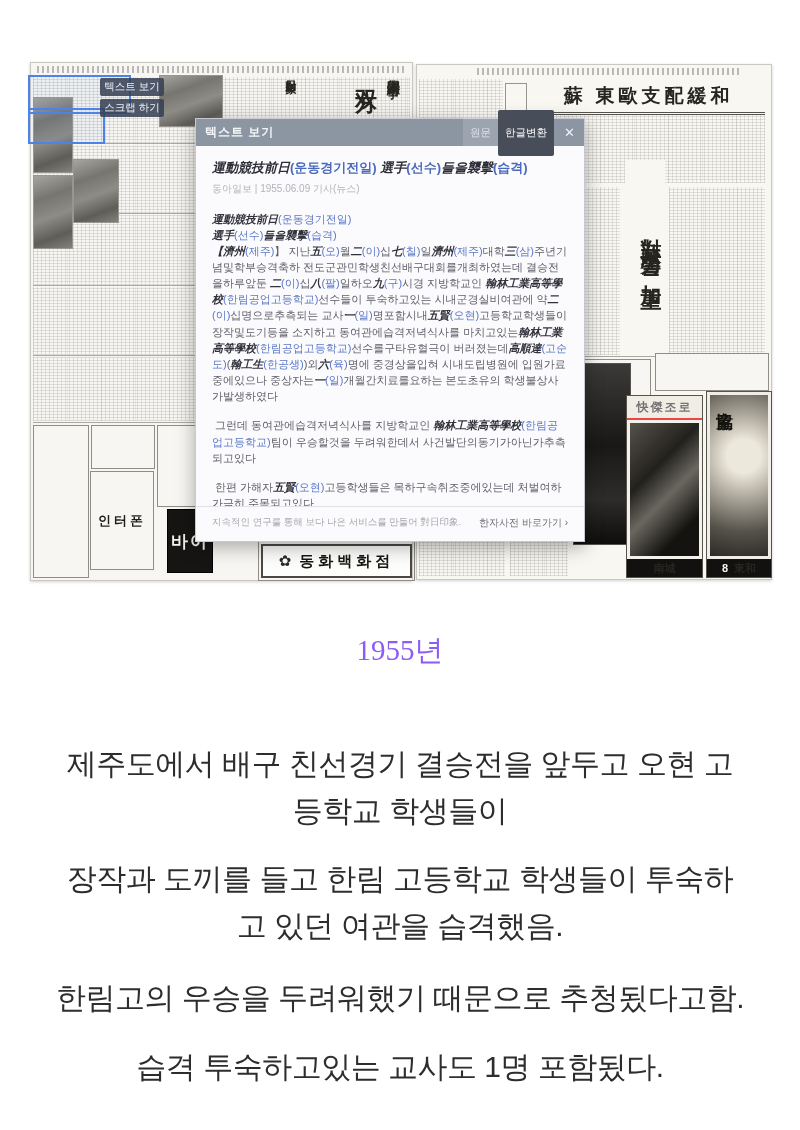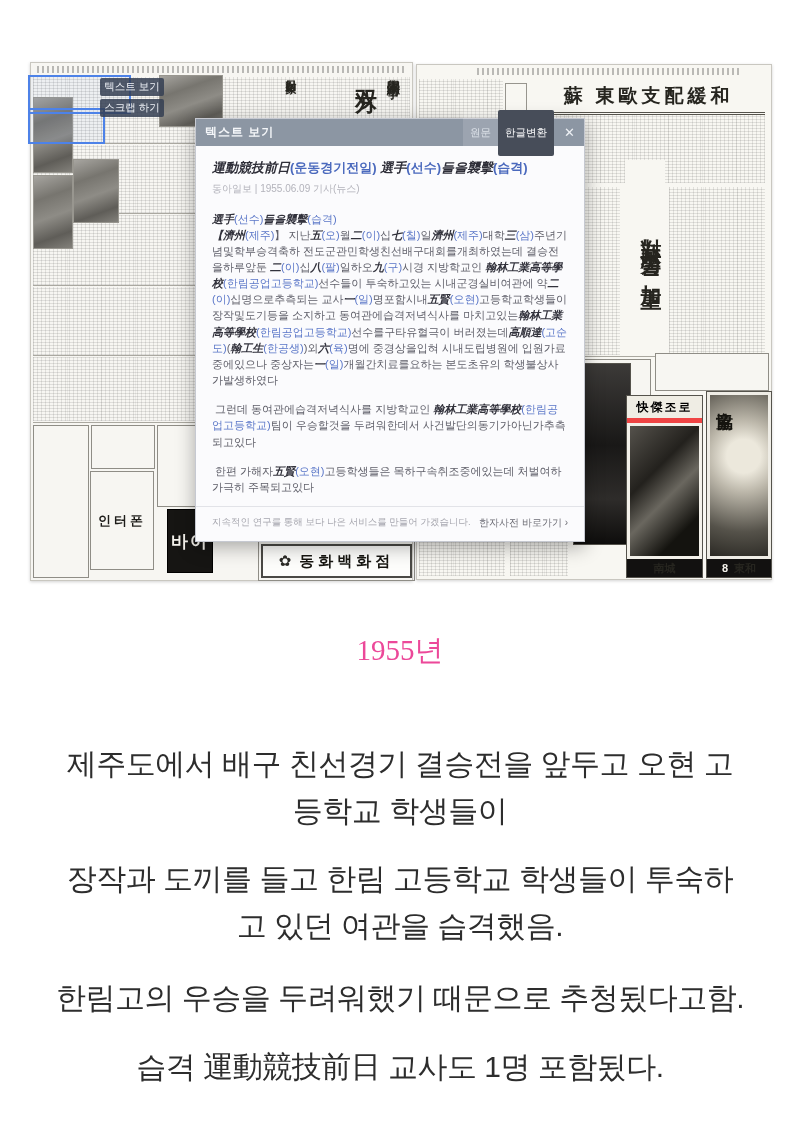--- a/index.html
+++ b/index.html
@@ -44,22 +44,22 @@
   
   .hl-main{position:absolute;left:115px;top:15px;width:233px;height:32px;font-size:19px;font-weight:bold;
            letter-spacing:4px;display:flex;align-items:center;justify-content:center;border-bottom:3px double #55534c;}
   .colhead{position:absolute;left:88px;top:18px;width:22px;height:100px;border:1px solid #97958e;
            font-size:10px;font-weight:bold;display:flex;justify-content:center;padding-top:4px;box-sizing:border-box;}
   .hl-vert{position:absolute;left:208px;top:95px;width:40px;height:180px;font-size:21px;font-weight:bold;
            letter-spacing:5px;background:#f8f7f2;display:flex;justify-content:center;}
   .poster{position:absolute;border:1px solid #55534c;
           background:linear-gradient(180deg,#3c3a38,#191817 45%,#2e2c2a 75%,#0e0d0c);}
   .poster-zorro{background:#f3f1ea;display:flex;flex-direction:column;}
-  .poster-zorro .zhead{height:22px;background:#efede4;border-bottom:5px solid #ef4444;display:flex;align-items:center;
-          justify-content:center;font-size:12px;font-weight:bold;letter-spacing:2px;color:#000000;}
+  .poster-zorro .zhead{height:22px;background:#efede4;border-bottom:2px solid #ef4444;display:flex;align-items:center;
+          justify-content:center;font-size:12px;font-weight:bold;letter-spacing:2px;color:#737373;}
   .poster-zorro .zimg{flex:1;margin:3px;background:linear-gradient(135deg,#55524c 0%,#23211d 35%,#6a675f 55%,#14130f 80%);}
   .poster-strip{height:18px;background:#121110;color:#f5f3ec;display:flex;align-items:center;justify-content:center;
           gap:6px;font-size:11px;font-weight:bold;}
   .poster-child{background:#efede6;display:flex;flex-direction:column;}
   .poster-child .cbody{flex:1;position:relative;margin:3px;
       background:radial-gradient(circle at 58% 38%, #ece8dc 16%, #bcb7aa 34%, #55524a 72%, #2c2a25 100%);}
   .poster-child .ctitle{position:absolute;left:3px;top:4px;height:70px;font-size:17px;font-weight:bold;color:#15140f;}
   
   .popup{position:absolute;left:165px;top:56px;width:390px;height:424px;background:#fbfbfd;border:1px solid #c6c9d1;
          box-shadow:0 5px 18px rgba(0,0,0,.32);z-index:6;box-sizing:border-box;}
@@ -80,21 +80,21 @@
   .seg-n{color:#60606a;}
   .seg-h{color:#32323c;font-weight:bold;font-style:italic;}
   .seg-b{color:#5b77c8;}
   .a-title .seg-b{color:#4a69bd;}
   .popup-footer{position:absolute;left:0;right:0;bottom:0;border-top:1px solid #e2e3e8;padding:8px 16px 11px;
                 display:flex;justify-content:space-between;align-items:center;box-sizing:border-box;background:#fbfbfd;}
   .f-notes{font-size:9.5px;color:#a7a7af;line-height:1.55;}
   .f-link{font-size:10px;color:#6d6d75;white-space:nowrap;cursor:pointer;}
   
   .caption{position:absolute;left:0;top:579px;width:800px;text-align:center;color:#2d2d2d;}
-  .cap-year{margin-top:52px;font-family:"Liberation Serif","DejaVu Serif",serif;font-size:29px;color:#ec4899;}
+  .cap-year{margin-top:52px;font-family:"Liberation Serif","DejaVu Serif",serif;font-size:29px;color:#8b5cf6;}
   .cap-p{font-size:30px;line-height:1.55;letter-spacing:-0.5px;}
   .cap-p1{margin-top:70px;}
   .cap-p2{margin-top:22px;}
   .cap-p3{margin-top:26px;}
   .cap-p4{margin-top:22px;}
 </style>
 </head>
 <body>
 
 <div id="canvas">
@@ -186,45 +186,46 @@
         <span class="ptitle">텍스트 보기</span>
         <span class="spacer"></span>
         <span class="chip chip-orig">원문</span>
         <span class="chip chip-hangul">한글변환</span>
         <span class="pclose">✕</span>
       </div>
       <div class="popup-body">
         <div class="a-title"><span class="seg-h">運動競技前日</span><span class="seg-b">(운동경기전일)</span><span class="seg-h"> 選手</span><span class="seg-b">(선수)</span><span class="seg-h">들을襲擊</span><span class="seg-b">(습격)</span></div>
         <div class="a-byline">동아일보 | 1955.06.09 기사(뉴스)</div>
         <div class="a-text" id="article-text">
+            <p><span class="seg-h">運動競技前日</span><span class="seg-b">(운동경기전일)</span></p>
             <p><span class="seg-h">選手</span><span class="seg-b">(선수)</span><span class="seg-h">들을</span><span class="seg-h">襲擊</span><span class="seg-b">(습격)</span></p>
             <p><span class="seg-h">【濟州</span><span class="seg-b">(제주)</span><span class="seg-n">】 지난</span><span class="seg-h">五</span><span class="seg-b">(오)</span><span class="seg-n">월</span><span class="seg-h">二</span><span class="seg-b">(이)</span><span class="seg-n">십</span><span class="seg-h">七</span><span class="seg-b">(칠)</span><span class="seg-n">일</span><span class="seg-h">濟州</span><span class="seg-b">(제주)</span><span class="seg-n">대학</span><span class="seg-h">三</span><span class="seg-b">(삼)</span><span class="seg-n">주년기념및학부승격축하 전도군관민학생친선배구대회를개최하였는데 결승전을하루앞둔 </span><span class="seg-h">二</span><span class="seg-b">(이)</span><span class="seg-n">십</span><span class="seg-h">八</span><span class="seg-b">(팔)</span><span class="seg-n">일하오</span><span class="seg-h">九</span><span class="seg-b">(구)</span><span class="seg-n">시경 지방학교인 </span><span class="seg-h">翰林工業高等學校</span><span class="seg-b">(한림공업고등학교)</span><span class="seg-n">선수들이 투숙하고있는 시내군경실비여관에 약</span><span class="seg-h">二</span><span class="seg-b">(이)</span><span class="seg-n">십명으로추측되는 교사</span><span class="seg-h">一</span><span class="seg-b">(일)</span><span class="seg-n">명포함시내</span><span class="seg-h">五賢</span><span class="seg-b">(오현)</span><span class="seg-n">고등학교학생들이 장작및도기등을 소지하고 동여관에습격저녁식사를 마치고있는</span><span class="seg-h">翰林工業高等學校</span><span class="seg-b">(한림공업고등학교)</span><span class="seg-n">선수를구타유혈극이 버러졌는데</span><span class="seg-h">高順達</span><span class="seg-b">(고순도)</span><span class="seg-n">(</span><span class="seg-h">翰工生</span><span class="seg-b">(한공생)</span><span class="seg-n">)외</span><span class="seg-h">六</span><span class="seg-b">(육)</span><span class="seg-n">명에 중경상을입혀 시내도립병원에 입원가료중에있으나 중상자는</span><span class="seg-h">一</span><span class="seg-b">(일)</span><span class="seg-n">개월간치료를요하는 본도초유의 학생불상사가발생하였다</span></p>
             <p class="gap"><span class="seg-n"> 그런데 동여관에습격저녁식사를 지방학교인 </span><span class="seg-h">翰林工業高等學校</span><span class="seg-b">(한림공업고등학교)</span><span class="seg-n">팀이 우승할것을 두려워한데서 사건발단의동기가아닌가추측되고있다</span></p>
             <p class="gap"><span class="seg-n"> 한편 가해자</span><span class="seg-h">五賢</span><span class="seg-b">(오현)</span><span class="seg-n">고등학생들은 목하구속취조중에있는데 처벌여하가극히 주목되고있다</span></p>
           </div>
       </div>
       <div class="popup-footer">
         <div class="f-notes">
-            <div>지속적인 연구를 통해 보다 나은 서비스를 만들어 가겠습니다.</div>
+            <div>지속적인 연구를 통해 보다 나은 서비스를 만들어 對日印象.</div>
           </div>
         <div class="f-link">한자사전 바로가기 ›</div>
       </div>
     </div>
   </div>
 
   <div class="caption">
     <div class="cap-year">1955년</div>
     <div class="cap-p cap-p1">
         <div>제주도에서 배구 친선경기 결승전을 앞두고 오현 고</div>
         <div>등학교 학생들이</div>
       </div>
     <div class="cap-p cap-p2">
         <div>장작과 도끼를 들고 한림 고등학교 학생들이 투숙하</div>
         <div>고 있던 여관을 습격했음.</div>
       </div>
     <div class="cap-p cap-p3">
         <div>한림고의 우승을 두려워했기 때문으로 추청됬다고함.</div>
       </div>
     <div class="cap-p cap-p4">
-        <div>습격 運動競技前日 교사도 1명 포함됬다.</div>
+        <div>습격 투숙하고있는 교사도 1명 포함됬다.</div>
       </div>
   </div>
 </div>
 
 </body></html>

